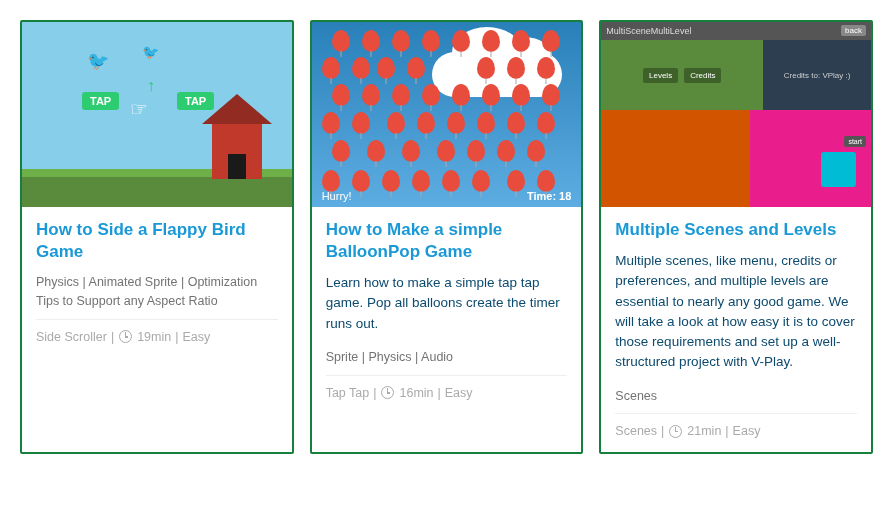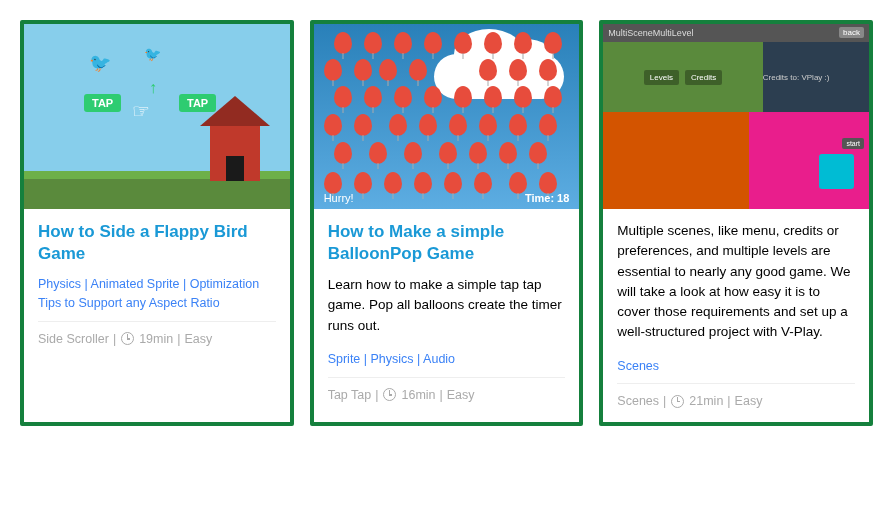--- a/index.html
+++ b/index.html
@@ -9,21 +9,21 @@
       padding: 10px;
       width: 893px;
     }
     .cards-container {
       display: flex;
       gap: 16px;
       padding: 10px 10px 10px 10px;
     }
     .card {
       flex: 1;
-      border: 4px solid #15803d;
+      border: 2px solid #15803d;
       border-radius: 2px;
       overflow: hidden;
       background: #fff;
     }
     .card-thumbnail {
       width: 100%;
       height: 185px;
       overflow: hidden;
       position: relative;
     }
@@ -32,27 +32,27 @@
     }
     .card-title {
       font-size: 17px;
       font-weight: bold;
       color: #1a99d6;
       margin-bottom: 10px;
       line-height: 1.3;
     }
     .card-desc {
       font-size: 13.5px;
-      color: #000000;
+      color: #0c4a6e;
       line-height: 1.5;
       margin-bottom: 14px;
     }
     .card-tags {
       font-size: 12.5px;
-      color: #3b82f6;
+      color: #737373;
       margin-bottom: 8px;
       line-height: 1.5;
     }
     .card-meta {
       font-size: 12.5px;
       color: #aaa;
       display: flex;
       align-items: center;
       gap: 4px;
       border-top: 1px solid #eee;
@@ -304,20 +304,21 @@
     }
     .ms-right-area {
       position: absolute;
       top: 18px;
       right: 0;
       width: 40%;
       height: 70px;
       background: #2c3e50;
       display: flex;
       align-items: center;
+      justify-content: center;
       font-size: 9px;
       color: #aaa;
     }
     .ms-credits {
       font-size: 8px;
       color: #ccc;
     }
     .ms-bottom-left {
       position: absolute;
       top: 88px;
@@ -520,20 +521,21 @@
         
       </div>
 
       <div class="ms-pink-area">
         <div class="ms-score">18</div>
         <div class="ms-start-btn">start</div>
         <div class="ms-cyan-block"></div>
       </div>
     </div>
     <div class="card-body">
+      <div class="card-title">Multiple Scenes and Levels</div>
       <div class="card-desc">Multiple scenes, like menu, credits or preferences, and multiple levels are essential to nearly any good game. We will take a look at how easy it is to cover those requirements and set up a well-structured project with V-Play.</div>
       <div class="card-tags">Scenes</div>
       <div class="card-meta">
         <span>Scenes</span>
         <span> | </span>
         <span class="clock-icon"></span>
         <span>21min</span>
         <span> | </span>
         <span>Easy</span>
       </div>

